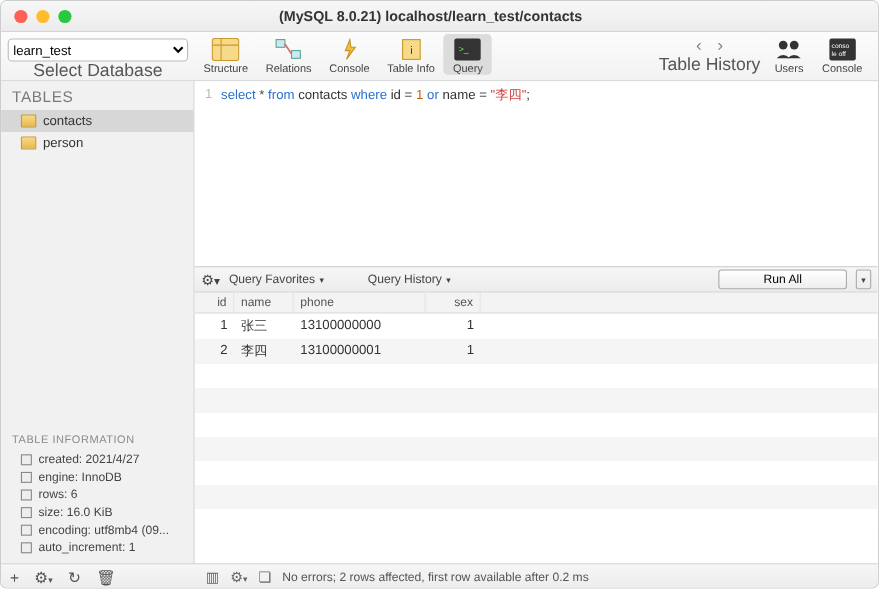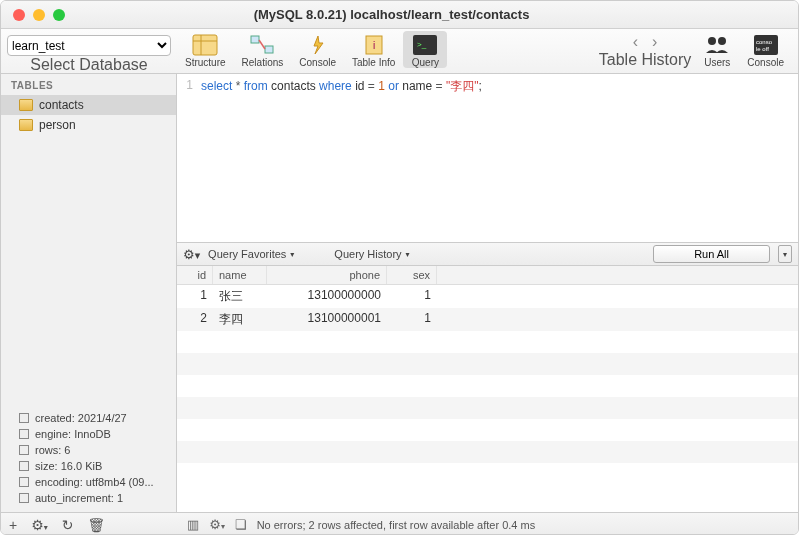--- a/index.html
+++ b/index.html
@@ -24,21 +24,21 @@
 .tbtn .lb { font-size: 10px; color: #444; margin-top: 0; }
 .tb-spacer { flex: 1; }
 .tb-right { display: flex; align-items: flex-start; padding-right: 6px; }
 .navarr { display: flex; flex-direction: column; align-items: center; padding: 2px 4px 0 4px; }
 .navarr .ar { display: flex; gap: 14px; font-size: 16px; color: #888; }
 .navarr .arb { cursor: pointer; }
 
 
 .main { display: flex; height: calc(535px - 28px - 45px - 24px); }
 .sidebar { width: 176px; background: #f1f1f1; border-right: 1px solid #ccc; display: flex; flex-direction: column; }
-.sec-hdr { font-size: 10px; color: #7a7a7a; padding: 6px 10px 4px 10px; letter-spacing: 0.5px; font-weight: bold; }
+.sec-hdr { font-size: 14px; color: #7a7a7a; padding: 6px 10px 4px 10px; letter-spacing: 0.5px; }
 .tbl-item { display: flex; align-items: center; padding: 3px 10px 3px 18px; gap: 6px; cursor: pointer; }
 .tbl-item.sel { background: #d7d7d7; }
 .tbl-ic { width: 14px; height: 12px; background: linear-gradient(#f7d98a,#e8b94a); border: 1px solid #c99a2a; border-radius: 1px; }
 .tbl-item span { font-size: 12px; }
 .side-flex { flex: 1; }
 .info-hdr { font-size: 10px; color: #8a8a8a; padding: 6px 10px 4px 10px; letter-spacing: 0.5px; }
 .info-row { display: flex; align-items: center; gap: 6px; padding: 2px 10px 2px 18px; font-size: 11px; color: #444; }
 .info-dot { width: 10px; height: 10px; border: 1px solid #888; background: #eee; }
 
 .content { flex: 1; display: flex; flex-direction: column; background: #fff; }
@@ -51,21 +51,21 @@
 .qbar .gear { font-size: 13px; cursor: pointer; }
 .qbar .dd { cursor: pointer; display:flex; align-items:center; gap:4px; }
 .qbar .sp { flex:1; }
 .runall { height: 18px; padding: 0 40px; font-size: 11px; border: 1px solid #aaa; border-radius: 3px; background: linear-gradient(#fff,#eee); cursor:pointer; }
 .run-caret { border:1px solid #aaa; border-radius:2px; height:18px; width:14px; display:flex; align-items:center; justify-content:center; font-size:8px; cursor:pointer; }
 
 .results { flex:1; overflow:hidden; }
 .rh, .rr { display:flex; }
 .rh { background: #f3f3f3; border-bottom: 1px solid #ddd; font-size: 11px; color:#555; }
 .rc { padding: 3px 6px; border-right: 1px solid #e3e3e3; }
-.rc.id { width: 36px; text-align: right; } .rc.name { width: 54px; } .rc.phone { width: 120px; text-align: right; } .rc.sex { width: 50px; text-align:right; }
+.rc.id { width: 36px; text-align: right; } .rc.name { width: 54px; } .rc.phone { width: 120px; } .rc.sex { width: 50px; text-align:right; }
 .rr { font-size: 12px; }
 .rr.even { background: #f5f5f5; }
 .rr .rc { border-right: none; }
 .stripes { background: repeating-linear-gradient(#fff 0 22px,#f5f5f5 22px 44px); height: 150px; }
 
 .statusbar { height: 24px; background: linear-gradient(#f6f6f6,#ececec); border-top: 1px solid #ccc; display:flex; align-items:center; font-size:11px; color:#555; padding: 0 8px; gap: 10px; }
 .sb-left { width: 168px; display:flex; gap:14px; font-size:14px; color:#555; }
 .sb-left span { cursor:pointer; }
 .sb-mid { display:flex; gap:10px; align-items:center; }
 .sb-ic { font-size: 13px; color:#666; cursor:pointer; }
@@ -178,20 +178,21 @@
     <div class="sec-hdr">TABLES</div>
     <div class="tbl-item sel">
       <div class="tbl-ic"></div>
       <span>contacts</span>
     </div>
     <div class="tbl-item">
       <div class="tbl-ic"></div>
       <span>person</span>
     </div>
     <div class="side-flex"></div>
+    <div class="info-hdr">TABLE INFORMATION</div>
     <div class="info-row">
         <div class="info-dot"></div>
         <span>created: 2021/4/27</span>
       </div>
     <div class="info-row">
         <div class="info-dot"></div>
         <span>engine: InnoDB</span>
       </div>
     <div class="info-row">
         <div class="info-dot"></div>
@@ -261,15 +262,15 @@
   <div class="sb-left">
     <span>+</span>
     <span>⚙︎<small style="font-size:8px;">▾</small></span>
     <span>↻</span>
     <span>🗑</span>
   </div>
   <div class="sb-mid">
     <span class="sb-ic">▥</span>
     <span class="sb-ic">⚙︎<small style="font-size:8px;">▾</small></span>
     <span class="sb-ic">❏</span>
-    <span>No errors; 2 rows affected, first row available after 0.4 ms</span>
+    <span>No errors; 2 rows affected, first row available after 0.2 ms</span>
   </div>
 </div>
 
 </body></html>

